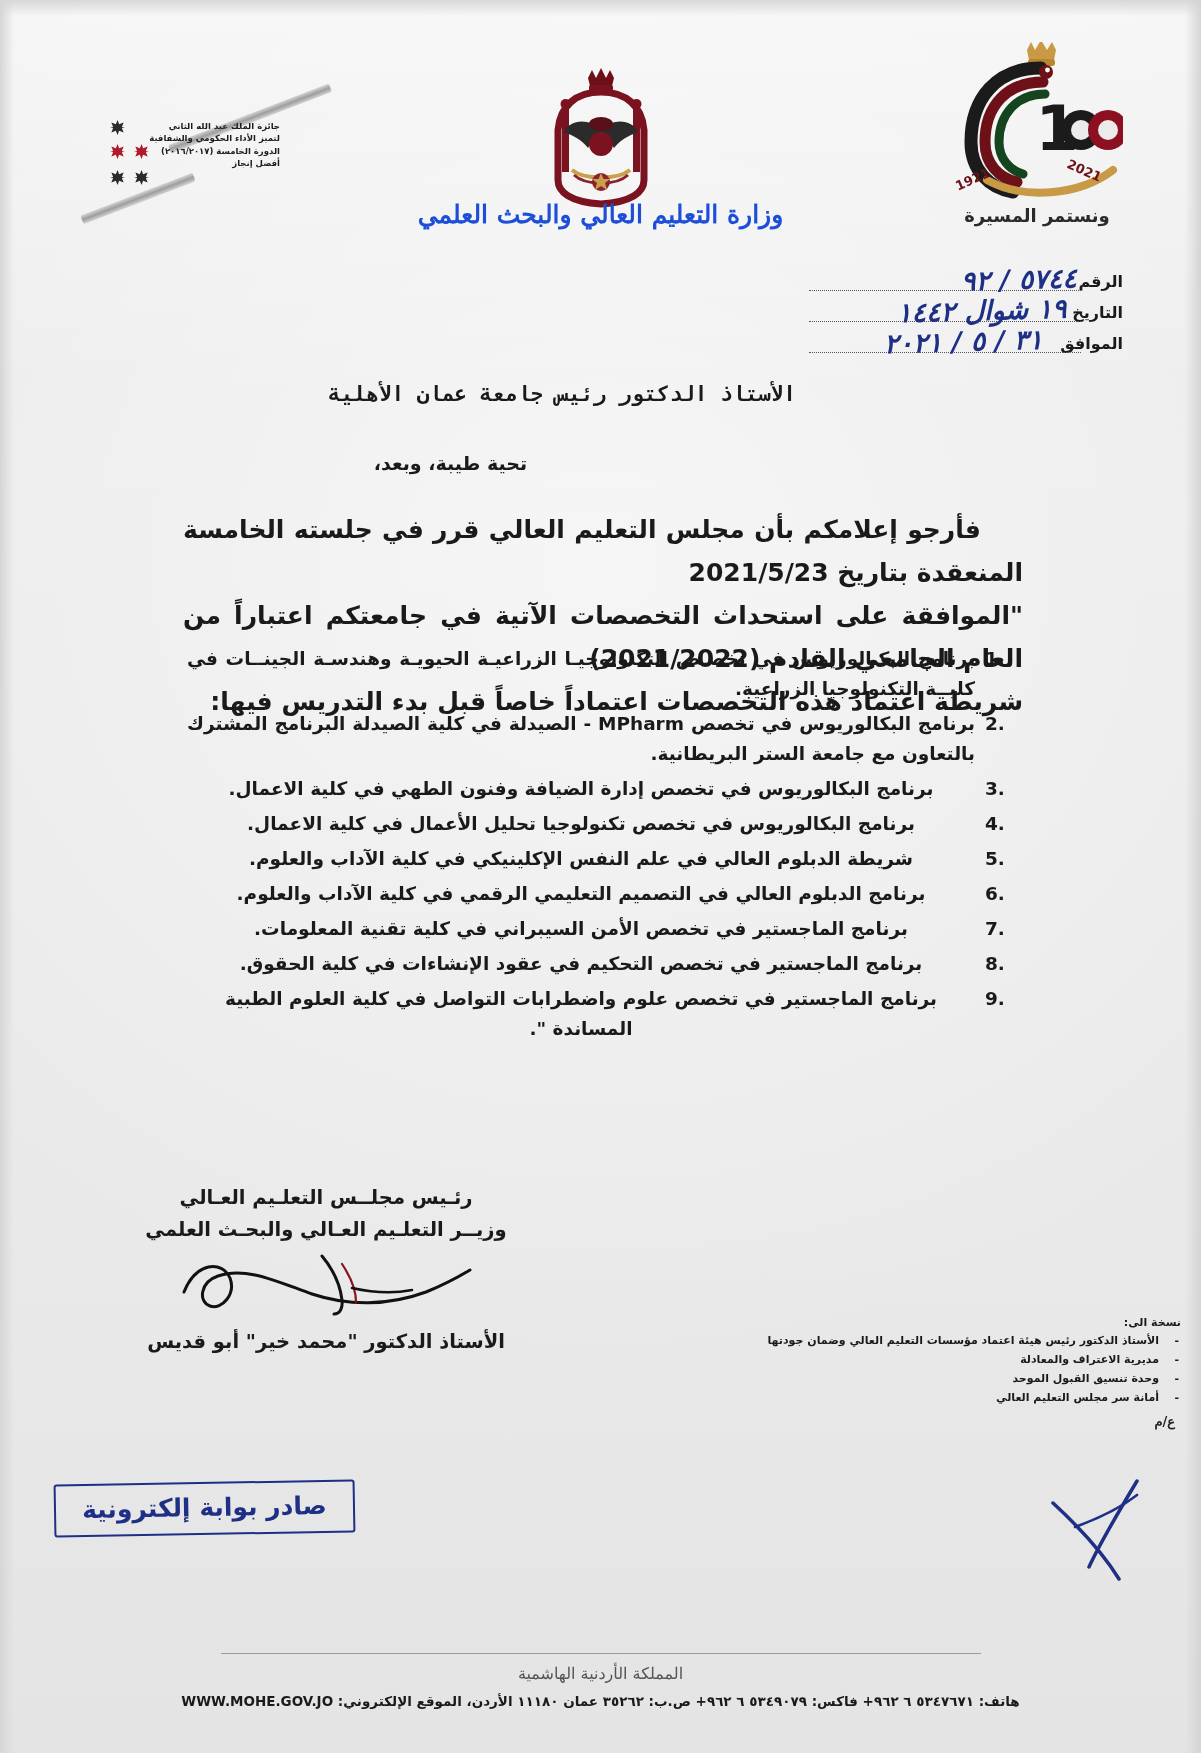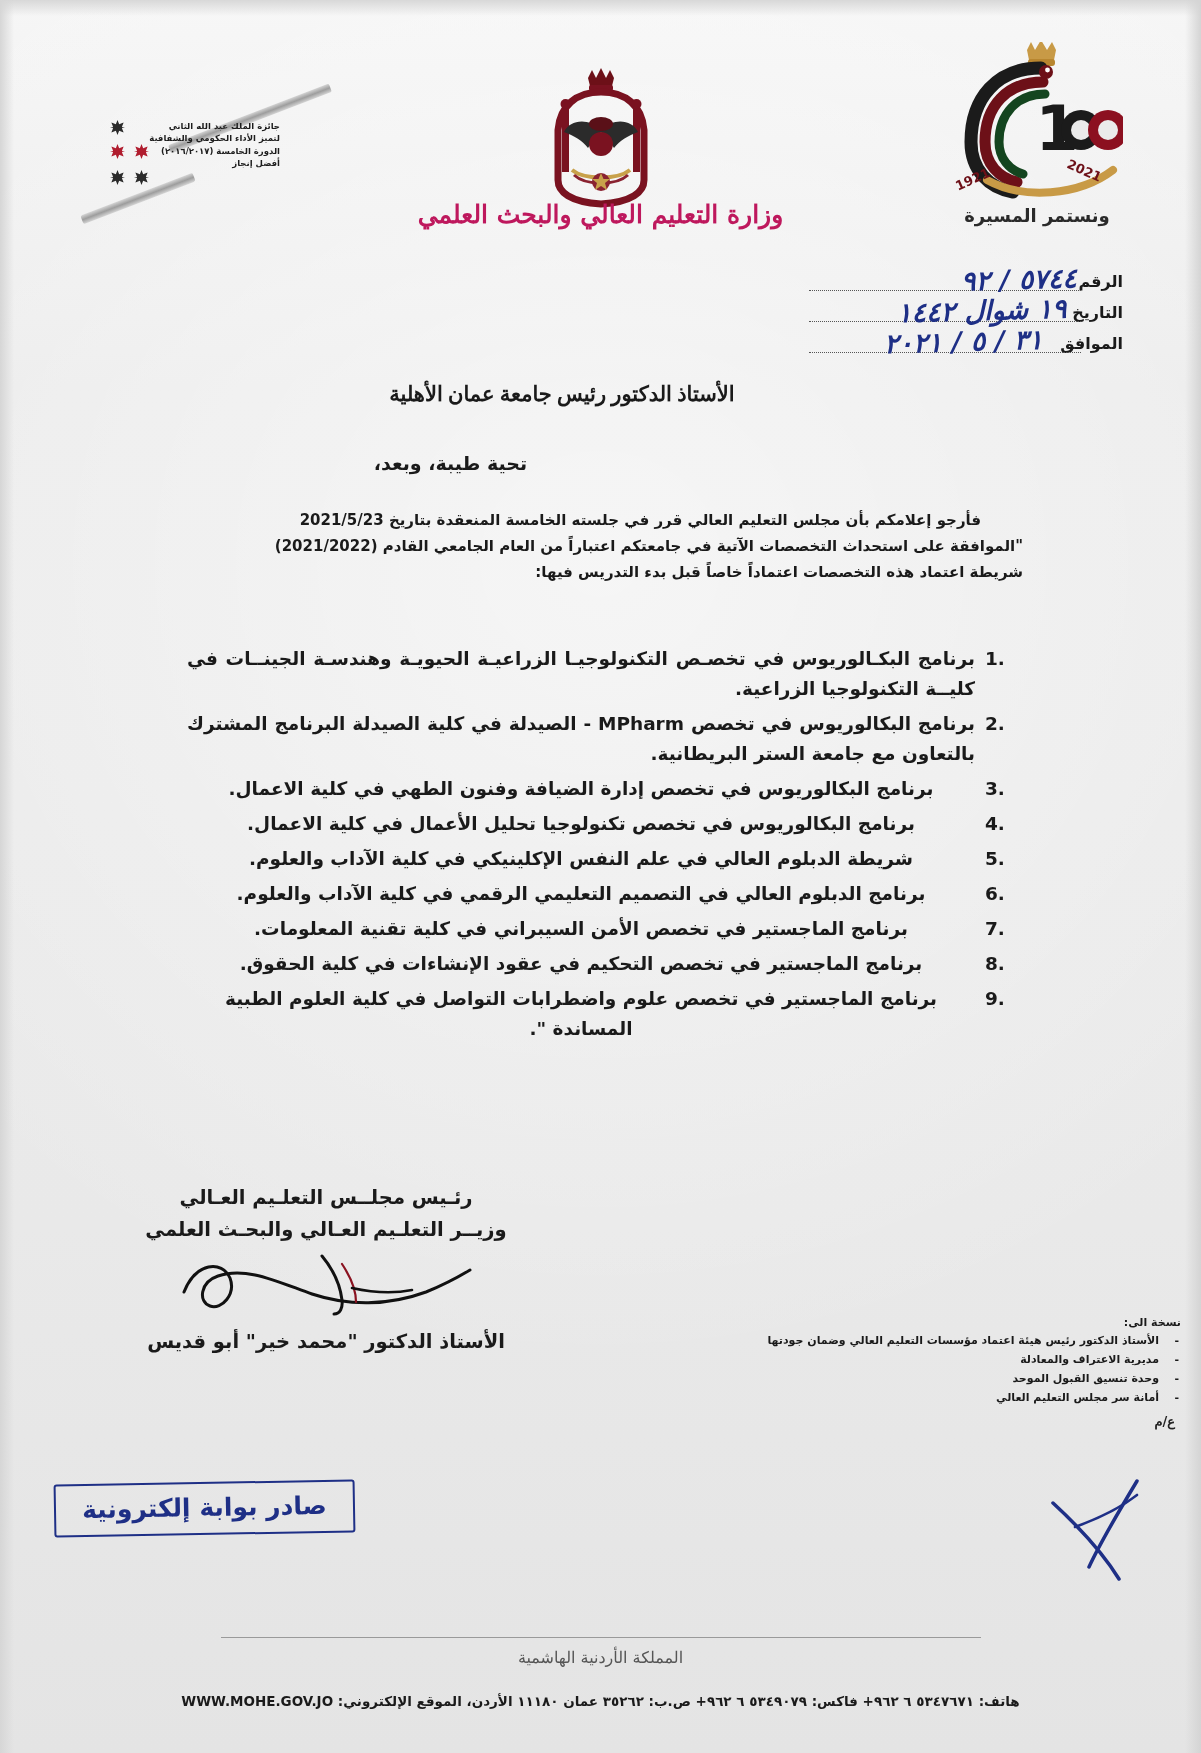--- a/index.html
+++ b/index.html
@@ -68,21 +68,21 @@
     background: #2b2b2b;
     clip-path: polygon(50% 0%, 61% 29%, 91% 17%, 79% 46%, 100% 50%, 79% 54%, 91% 83%, 61% 71%, 50% 100%, 39% 71%, 9% 83%, 21% 54%, 0% 50%, 21% 46%, 9% 17%, 39% 29%);
   }
   .star8.red { background: #b01c2e; }
 
   
   .coat { position: absolute; top: 62px; left: 50%; transform: translateX(-50%); width: 150px; height: 150px; }
   .ministry-name {
     position: absolute; top: 200px; left: 50%; transform: translateX(-50%);
     width: 420px; text-align: center;
-    font-size: 25px; font-weight: 700; color: #be185d;
+    font-size: 25px; font-weight: 700; color: #1d4ed8;
     font-family: "DejaVu Serif", serif; letter-spacing: -0.5px;
     white-space: nowrap;
   }
 
   
   .cent-logo { position: absolute; top: 42px; right: 78px; width: 170px; height: 160px; }
   .cent-caption {
     position: absolute; top: 205px; right: 64px; width: 200px; text-align: center;
     font-size: 18px; font-weight: 700; color: #2a2a2a;
     font-family: "DejaVu Sans", sans-serif;
@@ -109,35 +109,35 @@
     transform: rotate(-1.6deg);
     direction: ltr;
   }
   .refval.v2 { right: 72px; letter-spacing: 3px; }
   .refval.v3 { right: 96px; letter-spacing: 3px; }
 
   
   .addressee {
     position: absolute; top: 382px; right: 0; left: 0; text-align: center;
     font-size: 21px; font-weight: 700;
-    font-family: Liberation Serif, serif;
+    font-family: Liberation Mono, monospace;
     padding-right: 105px;
     margin-left: 28px;
   }
   .greeting {
     position: absolute; top: 452px; right: 0; left: 0; text-align: center;
     font-size: 19px; font-weight: 700;
     font-family: "DejaVu Sans", sans-serif;
     padding-right: 300px;
   }
 
   .body-block {
     position: absolute; top: 508px; right: 178px; width: 840px;
     text-align: justify; direction: rtl;
-    font-size: 15px; font-weight: 700; line-height: 1.72;
+    font-size: 25px; font-weight: 700; line-height: 1.72;
     font-family: "DejaVu Sans", sans-serif;
   }
   .body-block p { margin: 0; }
   .indent { text-indent: 42px; }
 
   .spec-list {
     position: absolute; top: 644px; right: 186px; width: 828px;
     direction: rtl; list-style: none; margin: 0; padding: 0;
     font-size: 18.5px; font-weight: 700; line-height: 1.62;
     font-family: "DejaVu Sans", sans-serif;
@@ -204,21 +204,21 @@
     font-family: "DejaVu Sans", sans-serif; white-space: nowrap;
   }
 
   
   .footer { position: absolute; bottom: 44px; left: 0; right: 0; text-align: center; }
   .footer-rule {
     width: 760px; height: 1px; background: #9a9a9a; margin: 0 auto 10px;
   }
   .footer-kingdom {
     font-size: 16px; color: #555; font-family: "DejaVu Serif", serif;
-    margin-bottom: 26px; letter-spacing: 1px;
+    margin-bottom: 10px; letter-spacing: 1px;
   }
   .footer-contact {
     font-size: 13.5px; font-weight: 700; color: #1a1a1a;
     font-family: "DejaVu Sans", sans-serif; direction: rtl; text-align: center;
   }
   .footer-contact .url { direction: ltr; display: inline-block; }
 
   
   .hw-mark { position: absolute; bottom: 168px; right: 46px; width: 110px; height: 110px; }
 </style>

